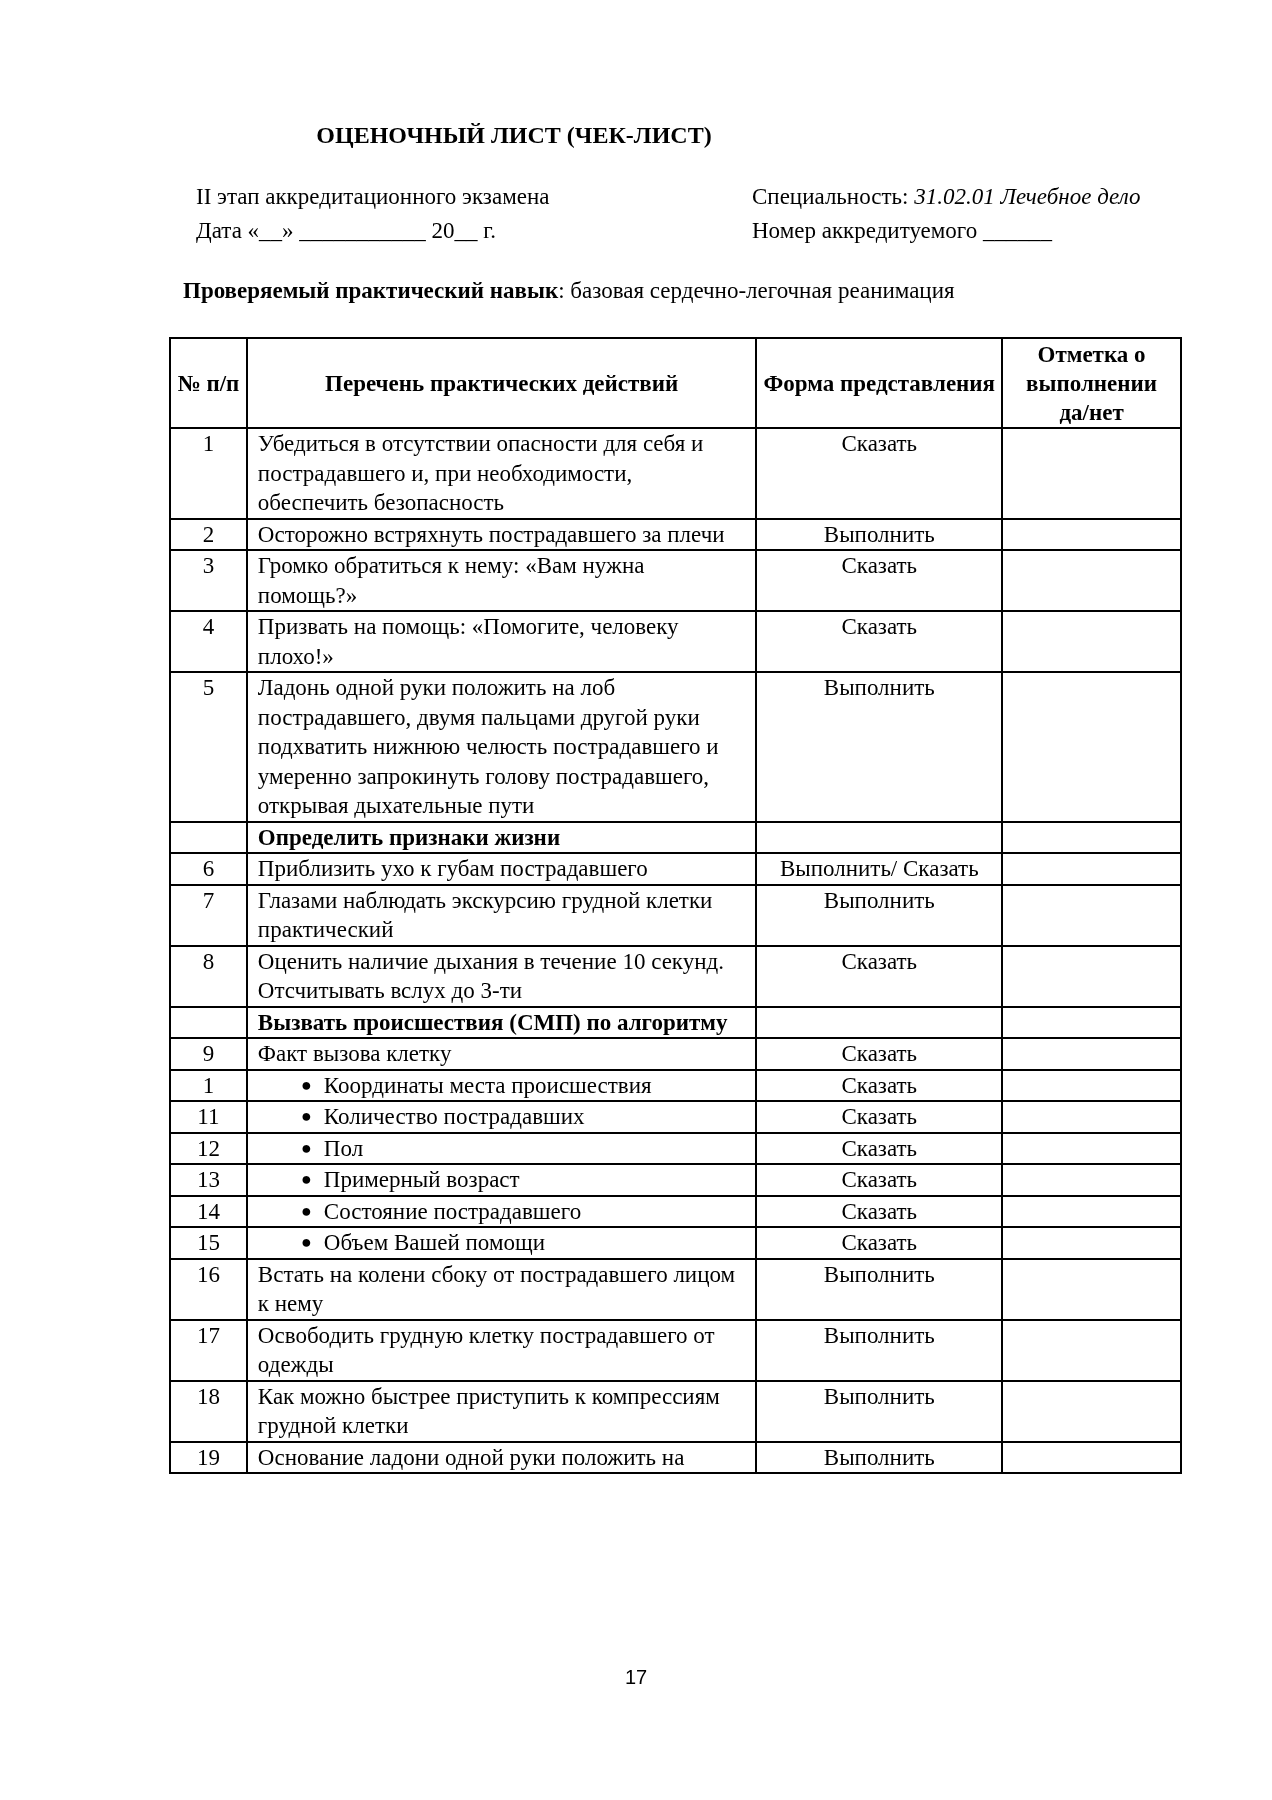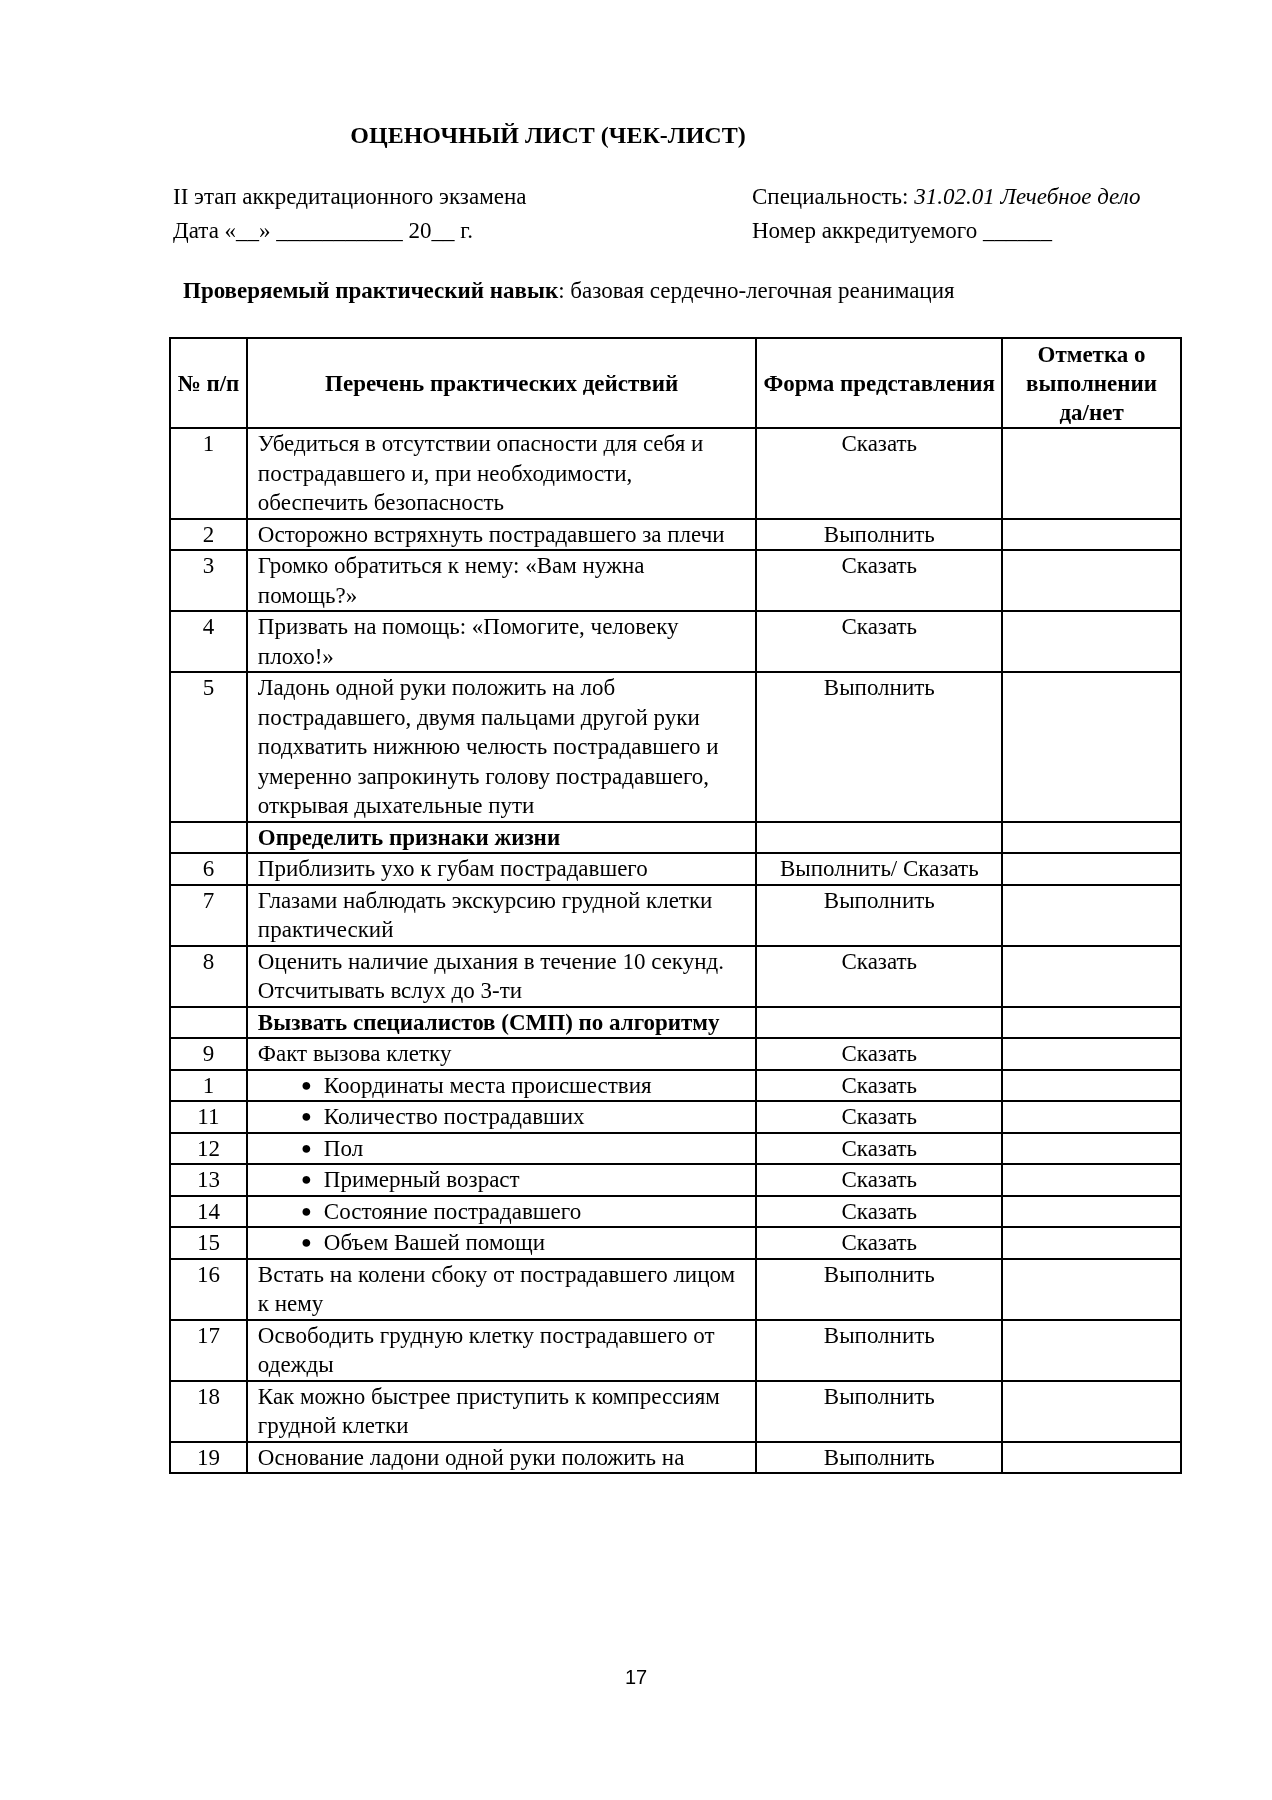--- a/index.html
+++ b/index.html
@@ -1,21 +1,21 @@
 <!DOCTYPE html>
 <html><head>
 <meta charset="utf-8">
 <style>
   html, body { margin: 0; padding: 0; background: #ffffff; }
   body { width: 1272px; height: 1800px; position: relative; overflow: hidden;
          font-family: "Liberation Serif", "DejaVu Serif", serif; color: #000; }
   .title { position: absolute; top: 122px; left: 0; width: 1028px; text-align: center;
-           font-weight: bold; font-size: 24px; padding-left: 34px; }
+           font-weight: bold; font-size: 24px; }
   .meta { position: absolute; font-size: 23px; line-height: 34px; }
-  .meta-left { left: 173px; top: 180px; }
+  .meta-left { left: 196px; top: 180px; }
   .meta-right { left: 752px; top: 180px; }
   .meta i { font-style: italic; }
   .skill { position: absolute; left: 183px; top: 278px; font-size: 23px; }
   .skill b { font-weight: bold; }
   table.checklist { position: absolute; left: 169px; top: 337px; width: 1013px;
            border-collapse: collapse; font-size: 23px; line-height: 29.5px; }
   table.checklist td, table.checklist th { border: 2px solid #000; vertical-align: top; padding: 0 10px; }
   table.checklist th { font-weight: bold; vertical-align: middle; padding: 0 6px; line-height: 29px; }
   col.c-num { width: 77px; }
   col.c-action { width: 511px; }
@@ -111,21 +111,21 @@
         <td></td>
       </tr>
       <tr>
         <td class="num">8</td>
         <td>Оценить наличие дыхания в течение 10 секунд. Отсчитывать вслух до 3-ти</td>
         <td class="form">Сказать</td>
         <td></td>
       </tr>
       <tr>
         <td class="num"></td>
-        <td class="section">Вызвать специалистов (СМП) по алгоритму</td>
+        <td class="section">Вызвать происшествия (СМП) по алгоритму</td>
         <td></td>
         <td></td>
       </tr>
       <tr>
         <td class="num">9</td>
         <td>Факт вызова клетку</td>
         <td class="form">Сказать</td>
         <td></td>
       </tr>
       <tr>

